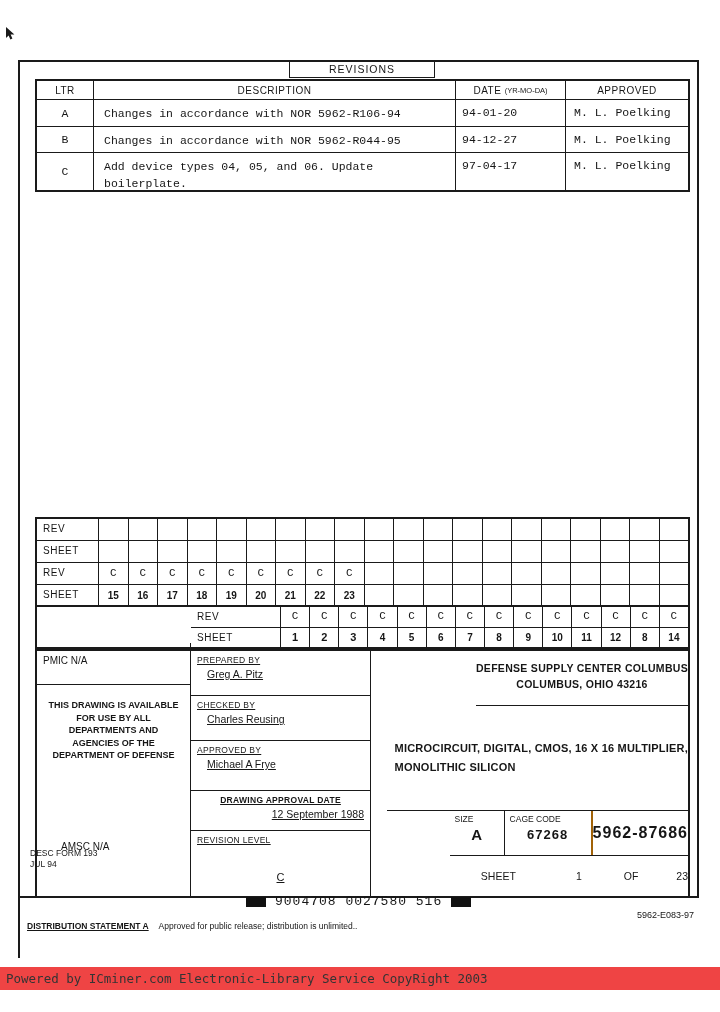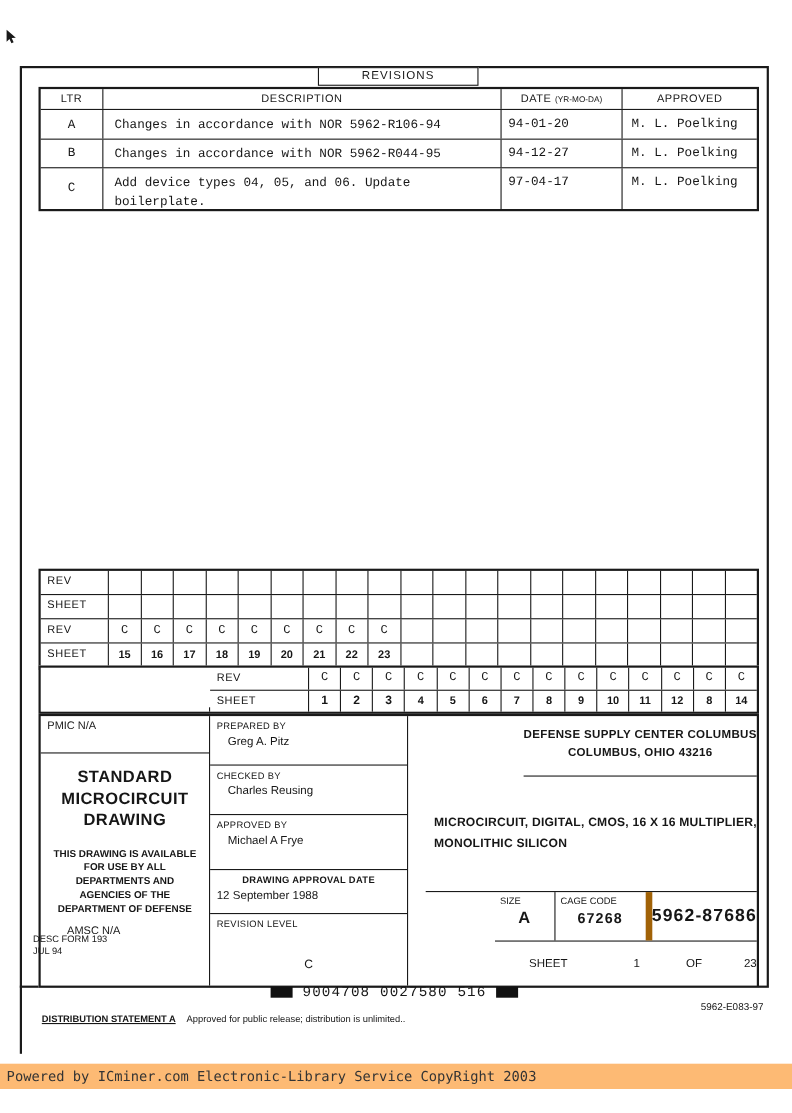--- a/index.html
+++ b/index.html
@@ -61,52 +61,52 @@
   .rs-cells .g-cell { line-height:19px; }
   .rs-cells.num-cells .g-cell:nth-child(-n+3) { font-size:11px; }
 
   
   .title-block { position:absolute; left:35px; top:649px; width:655px; height:249px; border:2px solid #1a1a1a; display:flex; background:#fff; }
   .tb-left { width:154px; border-right:1px solid #1a1a1a; position:relative; }
   .pmic { height:34px; border-bottom:1px solid #1a1a1a; font-size:10px; padding:4px 0 16px 6px; }
   .smd-heading { margin-top:12px; text-align:center; font-weight:bold; font-size:15px; line-height:1.3; letter-spacing:.4px; padding:0 10px; }
   .availability { margin-top:14px; text-align:center; font-weight:bold; font-size:9px; line-height:1.4; padding:0 9px; }
   .amsc { position:absolute; left:24px; bottom:44px; font-size:10px; }
-  .tb-mid { width:180px; border-right:1px solid #1a1a1a; display:flex; flex-direction:column; }
+  .tb-mid { width:180px; border-right:1px solid #1a1a1a; display:flex; flex-direction:column;text-decoration:underline; }
   .mid-cell { border-bottom:1px solid #1a1a1a; padding:4px 6px 0 6px; }
   .mid-cell:last-child { border-bottom:none; flex:1; }
   .mid-label { font-size:8.5px; letter-spacing:.3px; }
   .mid-value { font-size:10.5px; margin:3px 0 0 10px; }
   .m-prep { height:45px; } .m-chk { height:45px; } .m-appr { height:50px; }
   .m-date { height:40px; }
   .m-date .mid-label { font-weight:bold; text-align:center; }
-  .m-date .mid-value { text-align:left; margin-left:0; }
+  .m-date .mid-value { text-align:right; margin-left:0; }
   .m-rev .mid-value { text-align:center; margin:26px 0 0 0; font-size:11px; }
   .tb-right { flex:1; display:flex; flex-direction:column;align-items:flex-end; }
   .agency { height:55px; border-bottom:1px solid #1a1a1a; text-align:center; font-weight:bold; font-size:10.5px; line-height:1.55; padding-top:9px; letter-spacing:.3px; }
   .device-title { height:105px; border-bottom:1px solid #1a1a1a; display:flex; flex-direction:column; justify-content:center; padding-left:8px; font-weight:bold; font-size:11px; line-height:1.7; letter-spacing:.2px; }
   .size-row { height:45px; border-bottom:1px solid #1a1a1a; display:flex; }
   .size-cell { width:55px; border-right:1px solid #1a1a1a; }
-  .cage-cell { width:88px; border-right:6px solid #a16207; }
+  .cage-cell { width:88px; border-right:2px solid #a16207; }
   .cell-lab { font-size:8.5px; padding:3px 0 0 5px; }
   .size-val { text-align:center; font-weight:bold; font-size:15px; margin-top:2px; }
   .cage-val { text-align:center; font-weight:bold; font-size:13px; letter-spacing:1px; margin-top:3px; }
   .smd-number { flex:1; display:flex; align-items:center; justify-content:center; font-weight:bold; font-size:16px; letter-spacing:1px; }
   .sheet-row { flex:1; display:flex; align-items:center; font-size:10.5px; padding-left:10px; }
   .sheet-row .sv1 { margin-left:60px; } .sheet-row .sv2 { margin-left:42px; } .sheet-row .sv3 { margin-left:38px; }
 
   
   .form-id { position:absolute; left:30px; top:848px; font-size:8.5px; line-height:1.35; }
   .barcode { position:absolute; left:246px; top:894px; display:flex; align-items:center; }
   .bc-block { width:20px; height:10px; background:#111; }
   .bc-text { font-family:"Liberation Mono","DejaVu Sans Mono",monospace; font-weight:normal; font-size:13px; letter-spacing:1px; margin:0 9px; }
   .doc-code { position:absolute; left:637px; top:910px; font-size:9px; }
-  .distribution { position:absolute; left:38px; top:921px; font-size:8.5px; }
+  .distribution { position:absolute; left:27px; top:921px; font-size:8.5px; }
   .dist-label { font-weight:bold; text-decoration:underline; margin-right:8px; }
-  .watermark-bar { position:absolute; left:0; top:967px; width:720px; height:23px; background:#fdba74; }
+  .watermark-bar { position:absolute; left:0; top:967px; width:720px; height:23px; background:#ef4444; }
   .watermark-bar span { font-family:"DejaVu Sans Mono","Liberation Mono",monospace; font-size:12.5px; color:#343434; line-height:23px; padding-left:6px; display:block; white-space:nowrap; }
   .cursor-icon { position:absolute; left:4px; top:26px; }
 </style>
 </head>
 <body>
 
 <div class="page">
 
   <svg class="cursor-icon" width="13" height="15" viewBox="0 0 13 15">
     <path d="M2,1 L2,12 L4.6,9.4 L6.4,13.4 L8.4,12.5 L6.6,8.6 L10.4,8.4 Z" fill="#1a1a1a"></path>
@@ -290,21 +290,20 @@
             <div class="g-cell">8</div>
             <div class="g-cell">14</div>
           </div>
       </div>
     </div>
   </div>
 
   <div class="title-block">
     <div class="tb-left">
       <div class="pmic">PMIC N/A</div>
-      <div class="smd-heading">STANDARD MICROCIRCUIT DRAWING</div>
       <div class="availability">THIS DRAWING IS AVAILABLE FOR USE BY ALL DEPARTMENTS AND AGENCIES OF THE DEPARTMENT OF DEFENSE</div>
       <div class="amsc">AMSC N/A</div>
     </div>
 
     <div class="tb-mid">
       <div class="mid-cell m-prep">
         <div class="mid-label">PREPARED BY</div>
         <div class="mid-value">Greg A. Pitz</div>
       </div>
       <div class="mid-cell m-chk">

